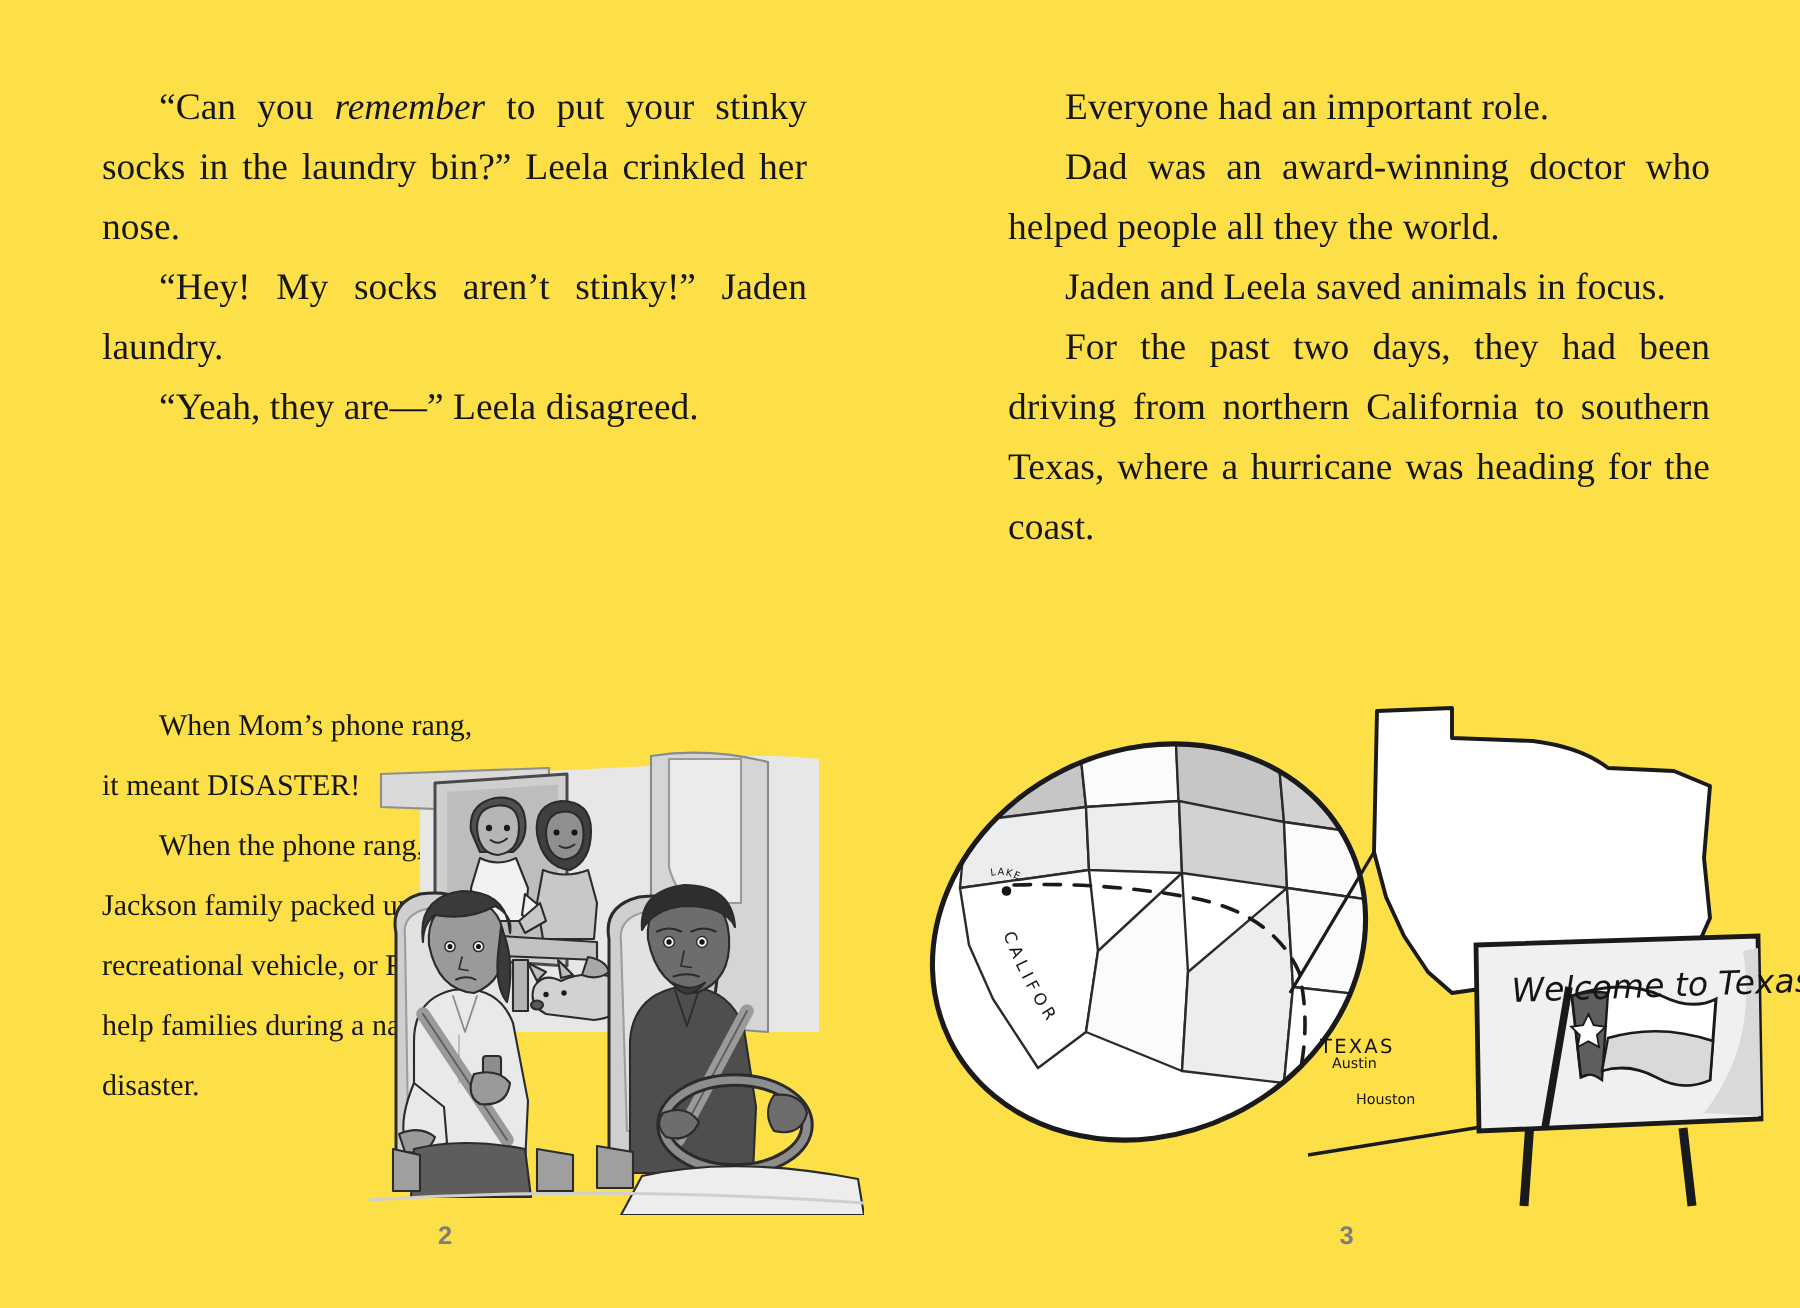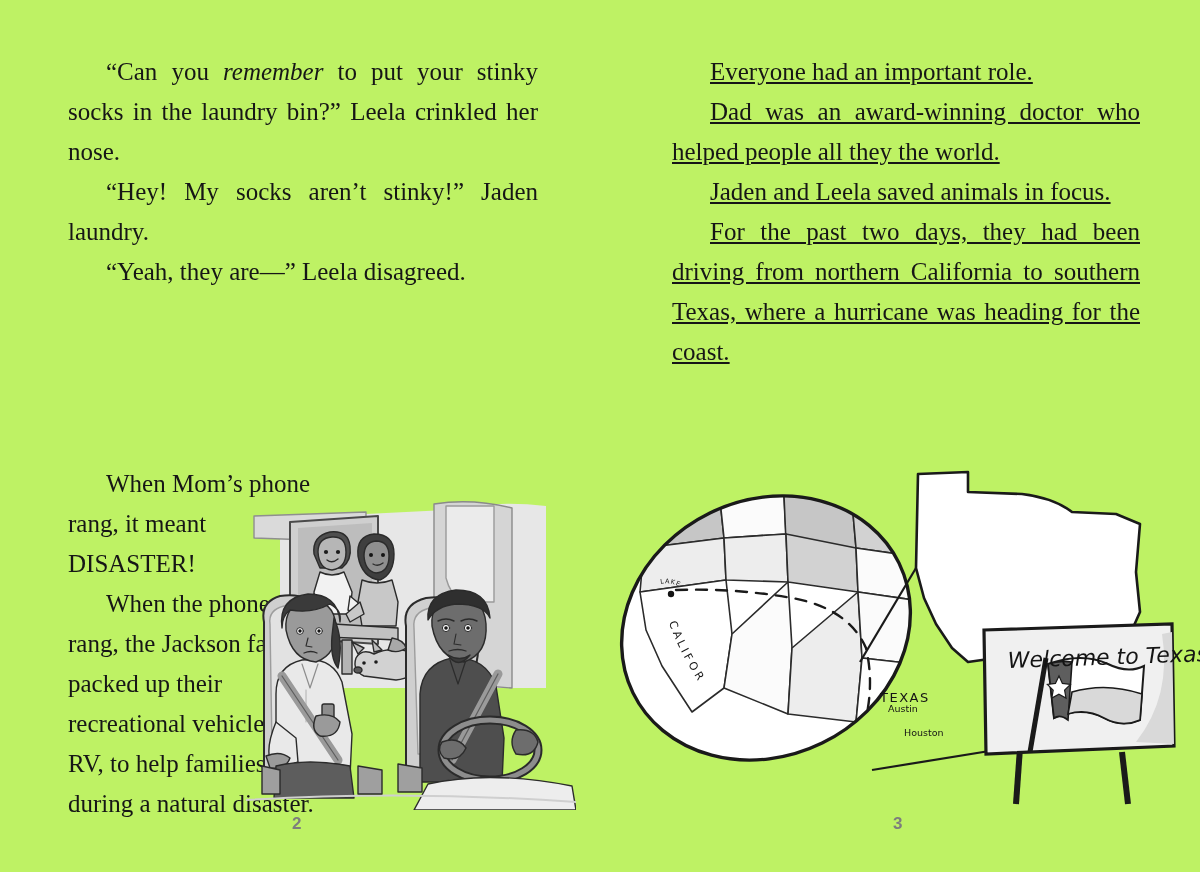--- a/index.html
+++ b/index.html
@@ -4,52 +4,52 @@
 <style>
   html, body {
     margin: 0;
     padding: 0;
     background: #ffffff;
   }
   .page {
     position: relative;
     width: 1200px;
     height: 872px;
-    background: #bef264;
+    background: #fde047;
     overflow: hidden;
     font-family: "Liberation Serif", "DejaVu Serif", serif;
     color: #161616;
   }
 
   
   .col {
     position: absolute;
     top: 52px;
     font-size: 25px;
     line-height: 40px;
   }
   .col-left  { left: 68px;  width: 470px; }
-  .col-right { left: 672px; width: 468px; text-decoration: underline; }
+  .col-right { left: 672px; width: 468px; }
 
   .col p {
     margin: 0;
     text-indent: 38px;
     text-align: justify;
     -webkit-hyphens: none;
     hyphens: none;
   }
   .col p em { font-style: italic; }
 
   
   .wrap-block {
     position: absolute;
     left: 68px;
     top: 464px;
     width: 258px;
-    font-size: 25px;
+    font-size: 20px;
     line-height: 40px;
   }
   .wrap-block p {
     margin: 0;
     text-indent: 38px;
     text-align: left;
   }
 
   
   .folio {

